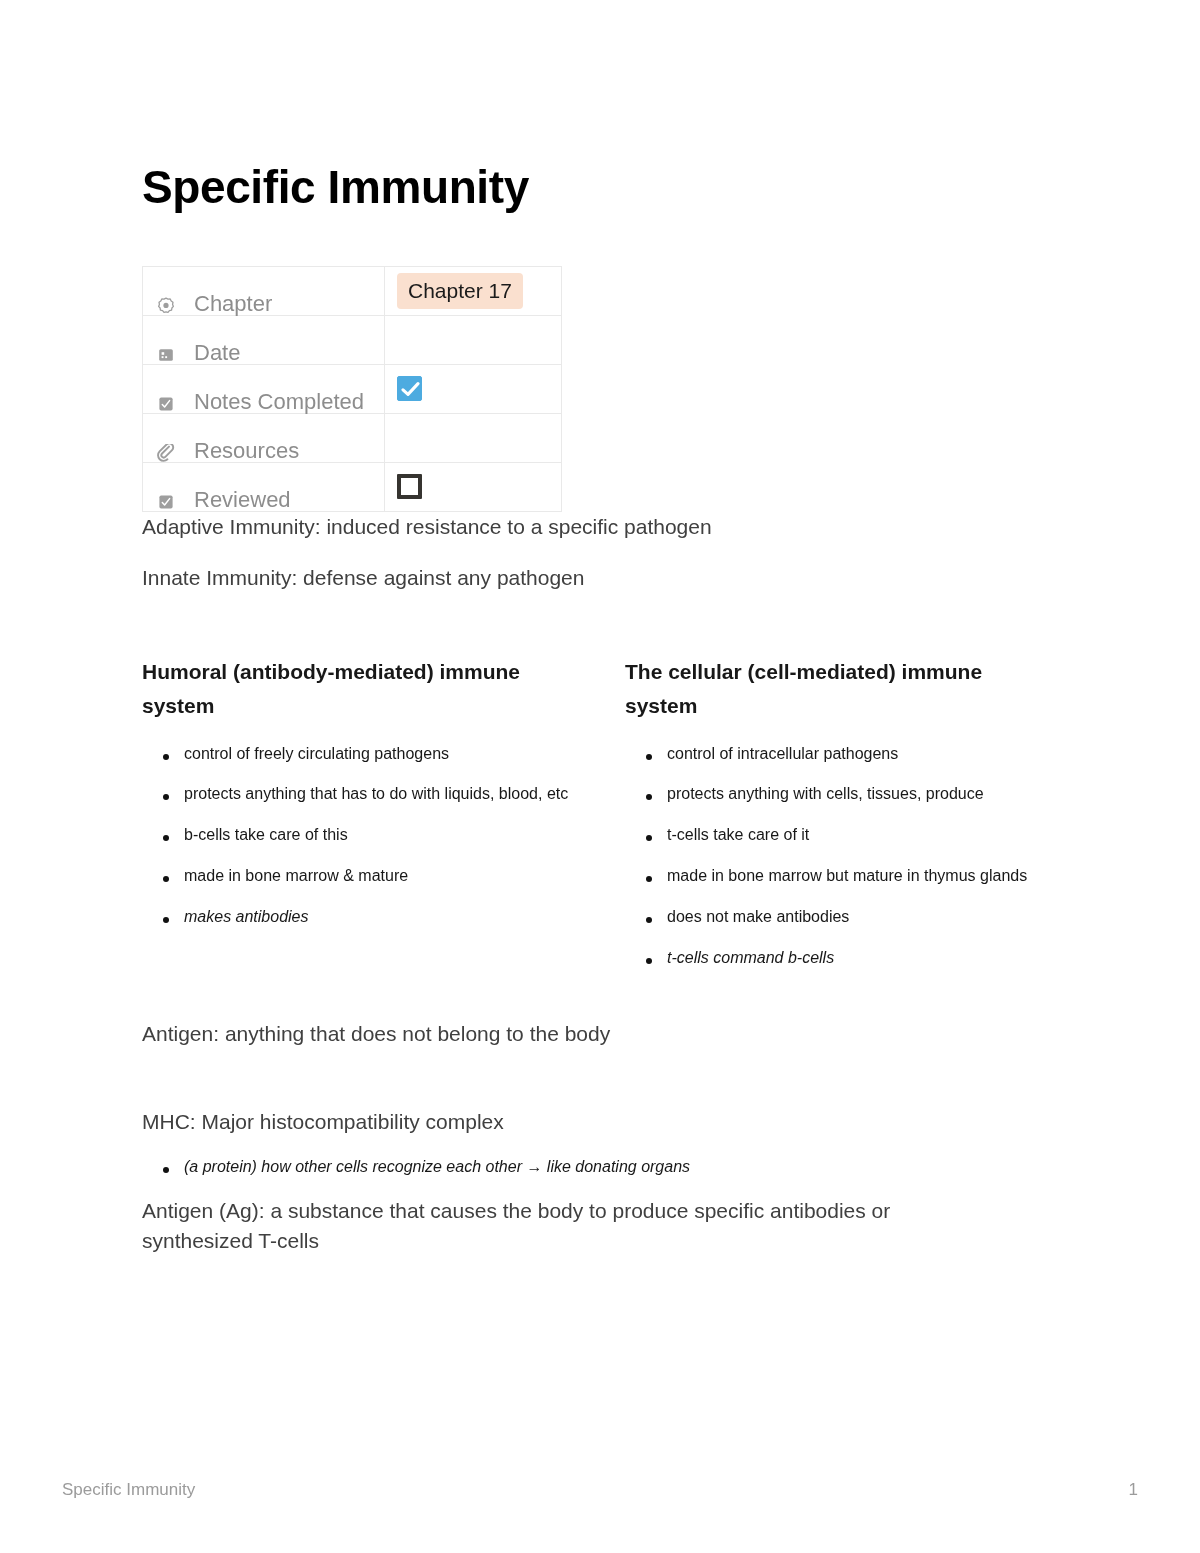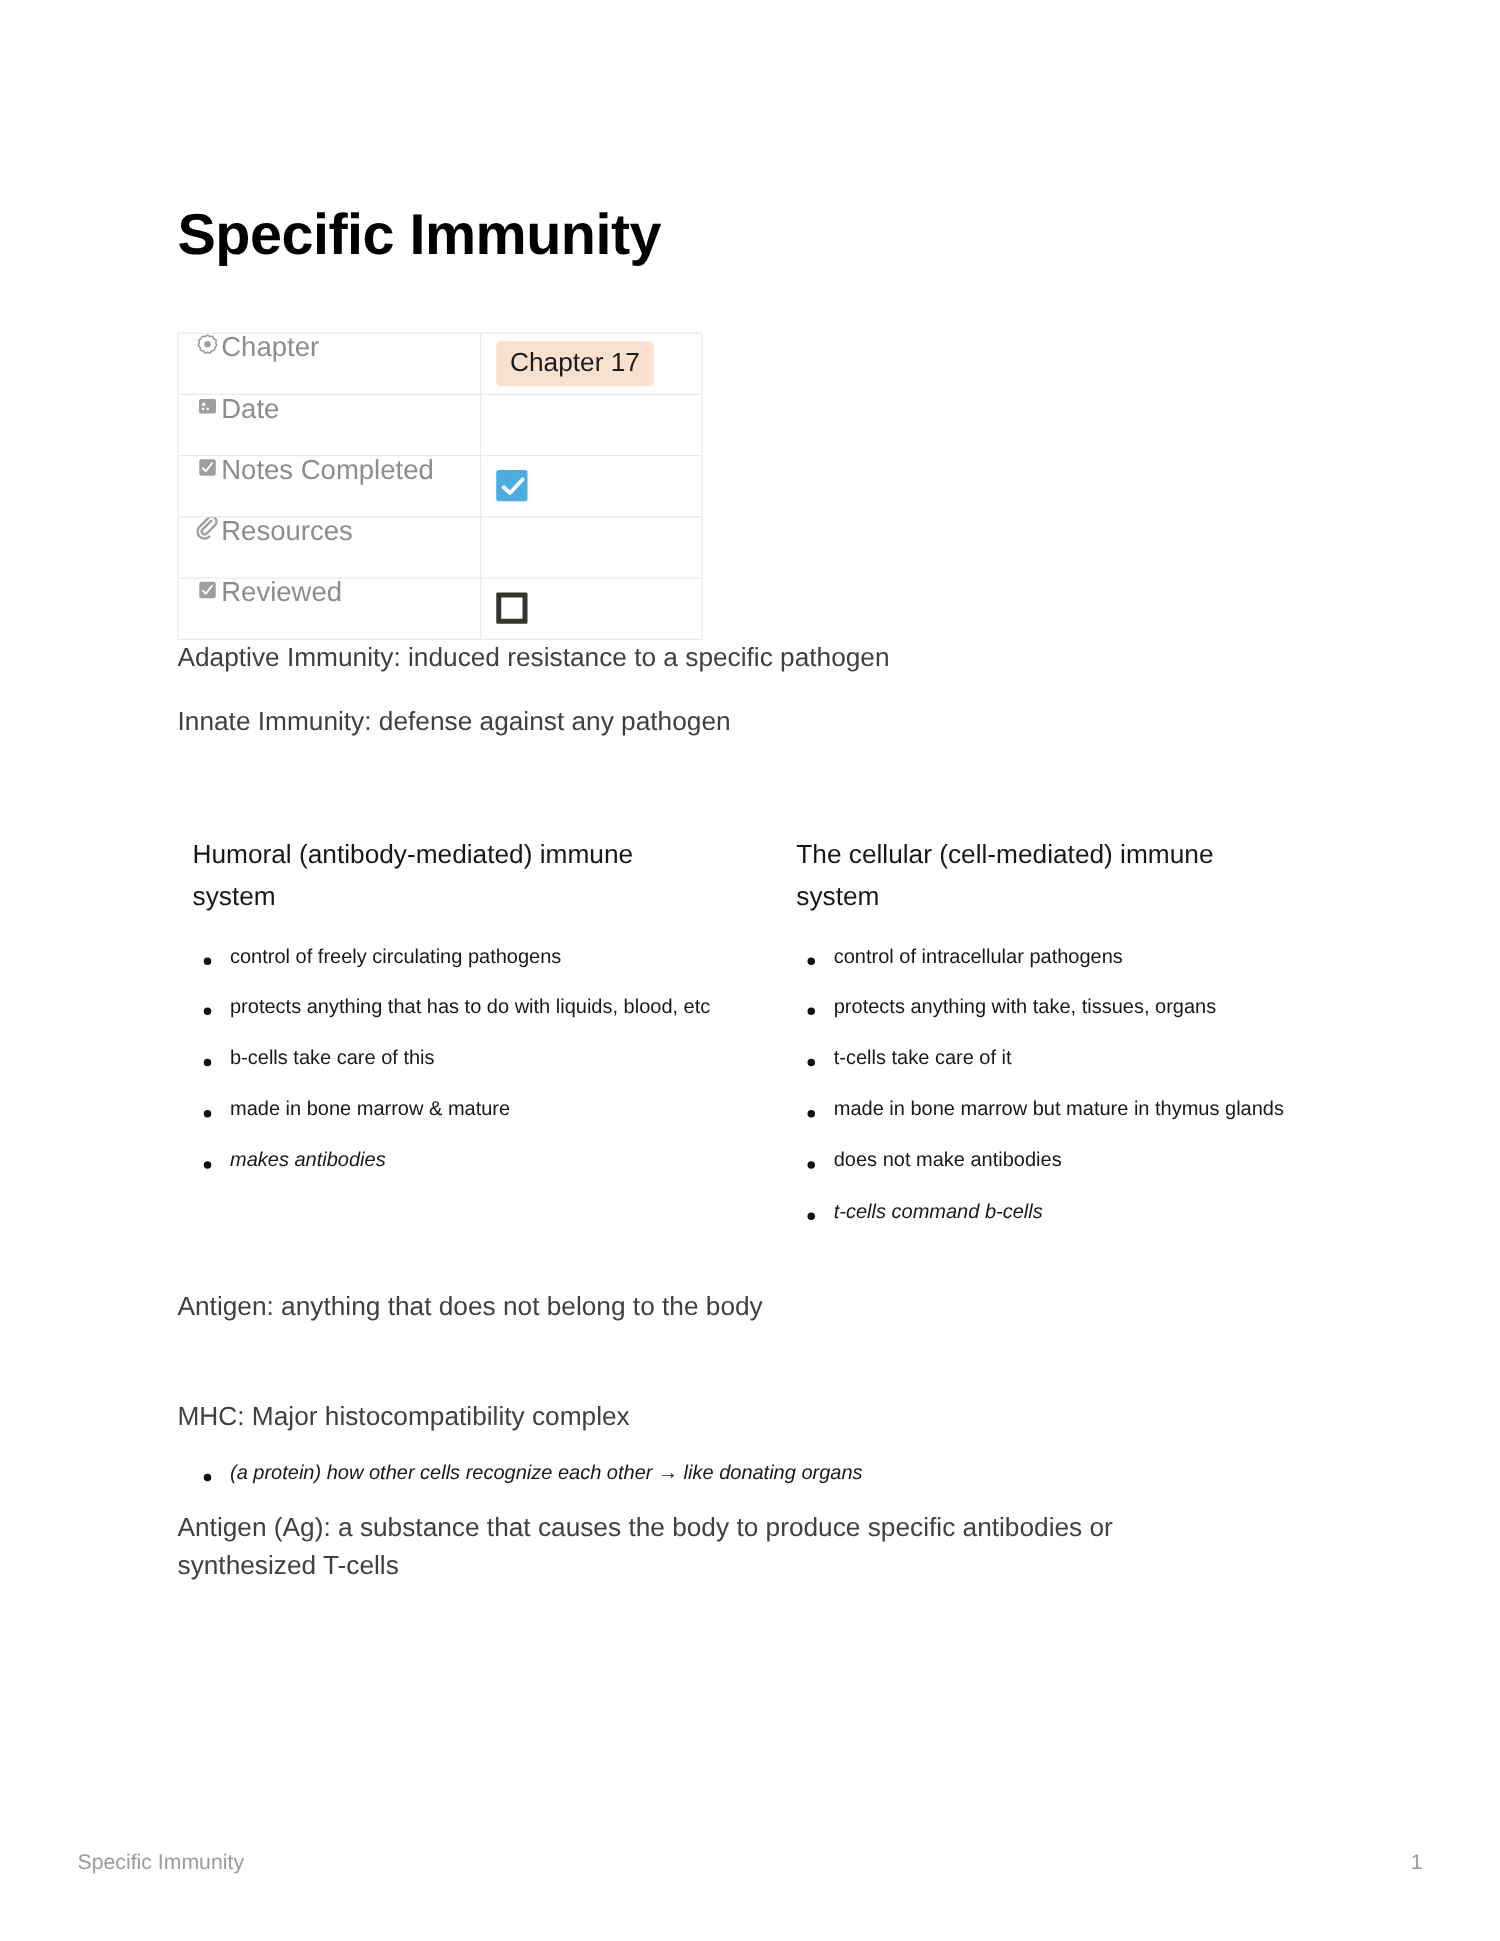--- a/index.html
+++ b/index.html
@@ -57,22 +57,22 @@
     border-bottom: 1px solid #e9e9e9;
     padding: 0;
     vertical-align: middle;
     height: 48px;
   }
   .prop-table td.key-cell { width: 241px; }
   .prop-table td.val-cell { width: 176px; }
 
   .key-inner {
     display: flex;
-    align-items: flex-start;
-    gap: 2px;
+    align-items: flex-end;
+    gap: 19px;
     padding: 0 14px;
     height: 48px;
     box-sizing: border-box;
   }
   .key-label {
     font-size: 22px;
     color: #8d8d8d;
     white-space: nowrap;
     line-height: 1;
   }
@@ -141,22 +141,23 @@
   .col {
     width: 458px;
     box-sizing: border-box;
   }
   .col.right { padding-left: 25px; }
 
   .col-heading {
     font-size: 21px;
     line-height: 1.62;
     color: #181818;
-    margin: 12px;
+    margin: 0;
     width: 400px;
+    font-weight: bold;
   }
 
   ul.bullets {
     list-style: none;
     margin: 17px 0 0 0;
     padding: 0;
   }
   ul.bullets li {
     position: relative;
     font-size: 16px;
@@ -321,21 +322,21 @@
           <li>b-cells take care of this</li>
           <li>made in bone marrow &amp; mature</li>
           <li>makes antibodies</li>
         </ul>
       </div>
 
       <div class="col right">
         <p class="col-heading">The cellular (cell-mediated) immune system</p>
         <ul class="bullets">
           <li>control of intracellular pathogens</li>
-          <li>protects anything with take, tissues, organs</li>
+          <li>protects anything with cells, tissues, produce</li>
           <li>t-cells take care of it</li>
           <li>made in bone marrow but mature in thymus glands</li>
           <li>does not make antibodies</li>
           <li>t-cells command b-cells</li>
         </ul>
       </div>
 
     </div>
 
     <div class="lower">

